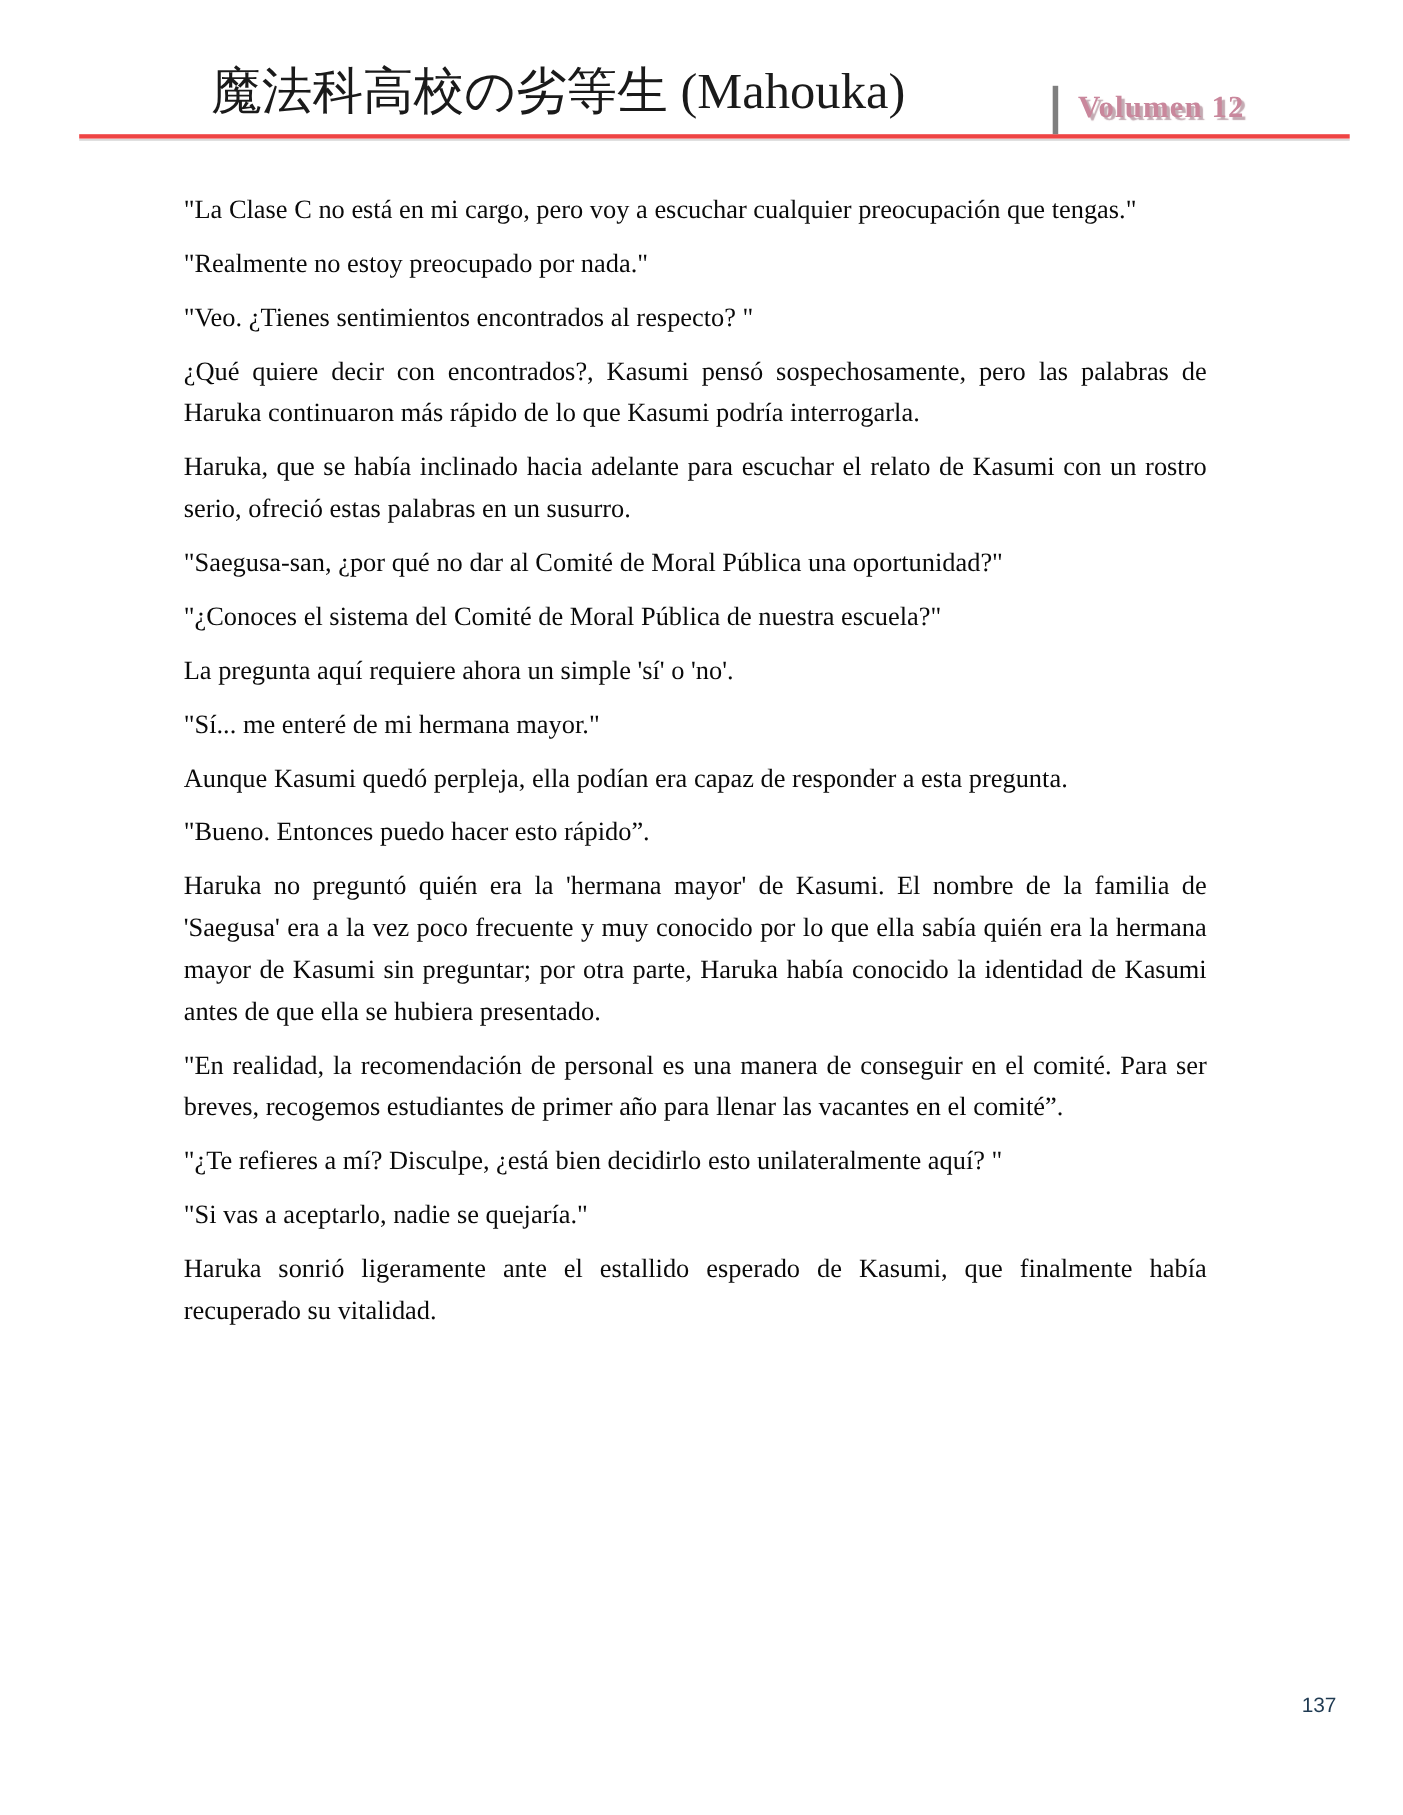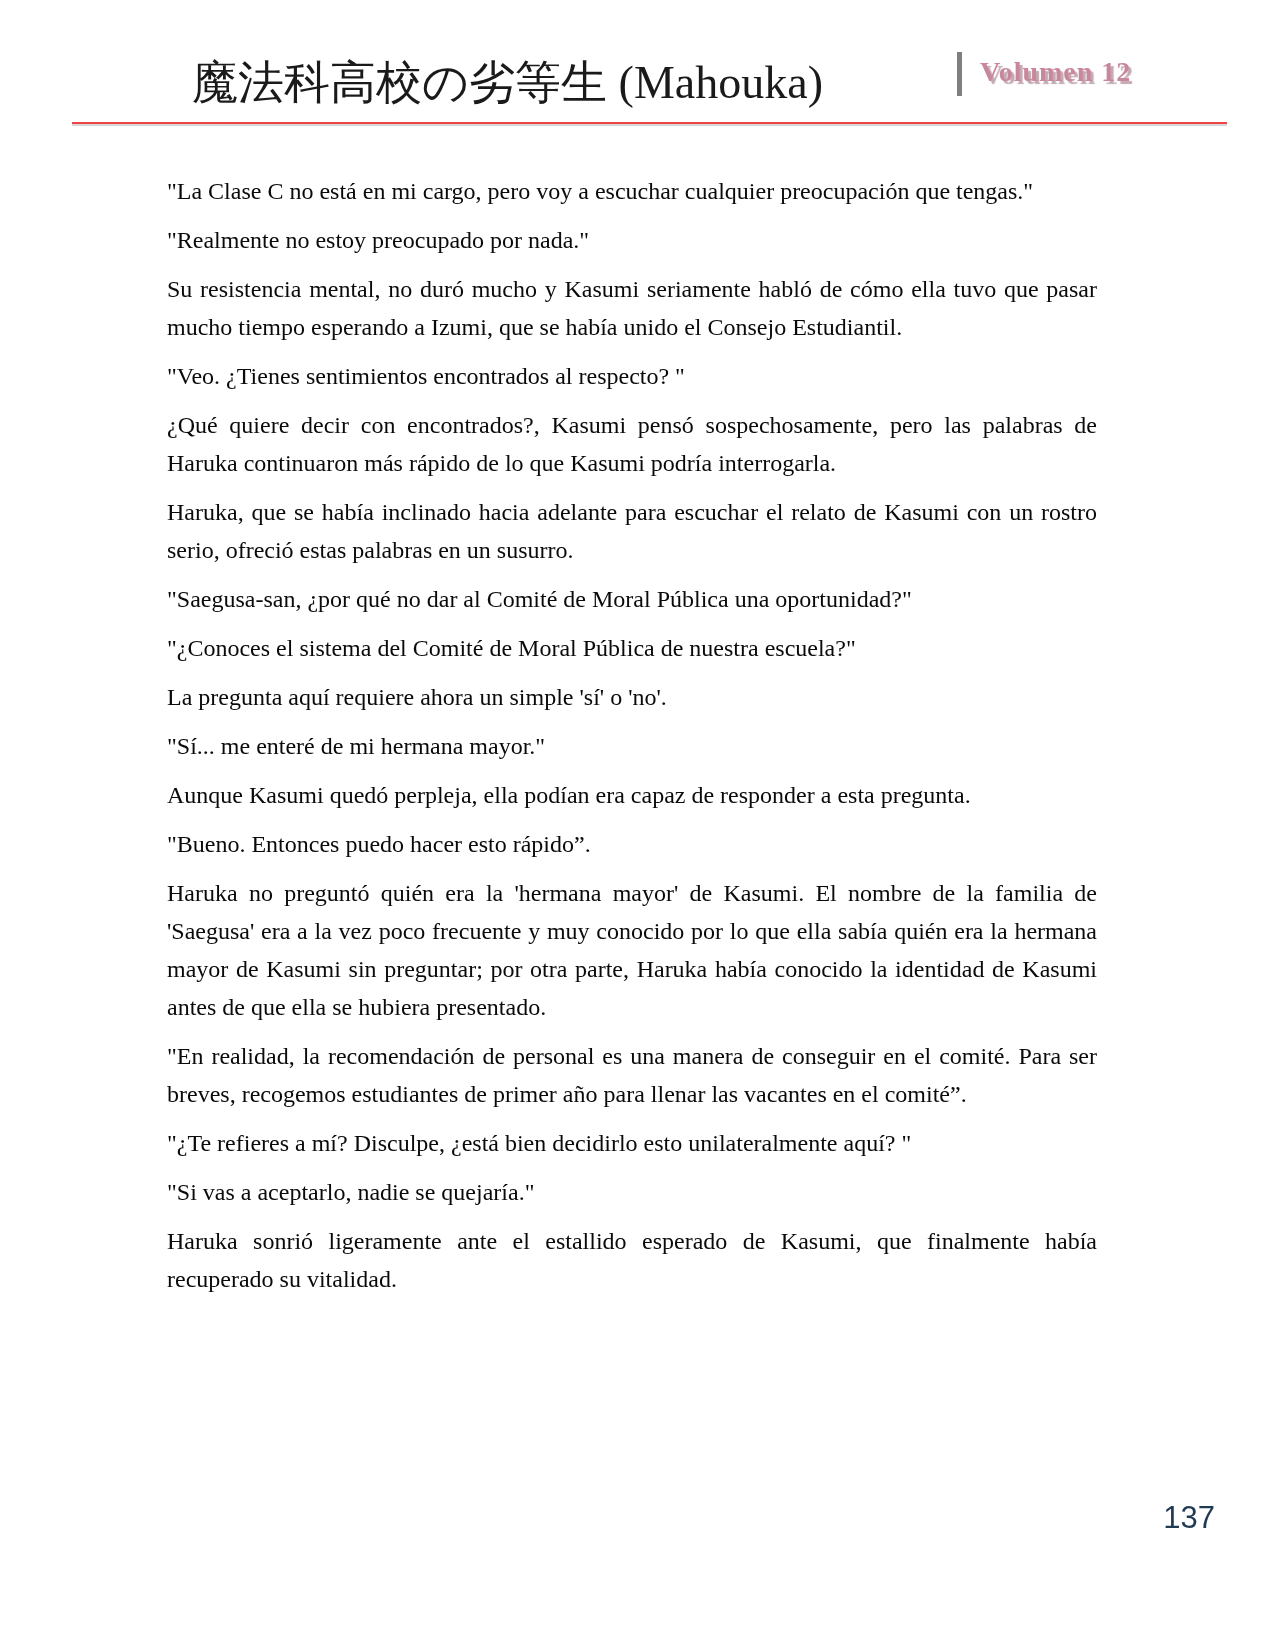--- a/index.html
+++ b/index.html
@@ -18,22 +18,22 @@
     box-sizing: border-box;
   }
 
   
   .header {
     margin: 0 48px 0 72px;   
     padding-top: 52px;
   }
   .header-row {
     display: flex;
-    align-items: flex-start;
-    border-bottom: 2px solid #ef4444;
+    align-items: flex-end;
+    border-bottom: 4px solid #ef4444;
     box-shadow: 0 2px 0 #d9d9d9;
   }
   .doc-title {
     flex: 1 1 auto;
     padding: 0 0 8px 120px;
     font-size: 46px;
     line-height: 1.35;
     color: #1a1a1a;
     white-space: nowrap;
     font-family: "Liberation Serif", "DejaVu Serif", serif;
@@ -72,45 +72,44 @@
     hyphens: none;
     color: #0a0a0a;
   }
   .content p:last-child {
     margin-bottom: 16px;
   }
 
   
   .page-number {
     position: absolute;
-    top: 1500px;
+    top: 1540px;
     right: 60px;
     font-family: "Liberation Sans", sans-serif;
-    font-size: 31px;
+    font-size: 19px;
     color: #1f3a52;
   }
 </style>
 </head>
 <body>
 
 <div class="page">
 
   <div class="header">
     <div class="header-row">
       <div class="doc-title">魔法科高校の劣等生 (Mahouka)</div>
       <div class="volume-cell">
         <span class="volume-label">Volumen 12</span>
       </div>
     </div>
   </div>
 
   <div class="content">
     <p>"La Clase C no está en mi cargo, pero voy a escuchar cualquier preocupación que tengas."</p>
     <p>"Realmente no estoy preocupado por nada."</p>
-    <p>Su resistencia mental, no duró mucho y Kasumi seriamente habló de cómo ella tuvo que pasar mucho tiempo esperando a Izumi, que se había unido el Consejo Estudiantil.</p>
     <p>"Veo. ¿Tienes sentimientos encontrados al respecto? "</p>
     <p>¿Qué quiere decir con encontrados?, Kasumi pensó sospechosamente, pero las palabras de Haruka continuaron más rápido de lo que Kasumi podría interrogarla.</p>
     <p>Haruka, que se había inclinado hacia adelante para escuchar el relato de Kasumi con un rostro serio, ofreció estas palabras en un susurro.</p>
     <p>"Saegusa-san, ¿por qué no dar al Comité de Moral Pública una oportunidad?"</p>
     <p>"¿Conoces el sistema del Comité de Moral Pública de nuestra escuela?"</p>
     <p>La pregunta aquí requiere ahora un simple 'sí' o 'no'.</p>
     <p>"Sí... me enteré de mi hermana mayor."</p>
     <p>Aunque Kasumi quedó perpleja, ella podían era capaz de responder a esta pregunta.</p>
     <p>"Bueno. Entonces puedo hacer esto rápido”.</p>
     <p>Haruka no preguntó quién era la 'hermana mayor' de Kasumi. El nombre de la familia de 'Saegusa' era a la vez poco frecuente y muy conocido por lo que ella sabía quién era la hermana mayor de Kasumi sin preguntar; por otra parte, Haruka había conocido la identidad de Kasumi antes de que ella se hubiera presentado.</p>

